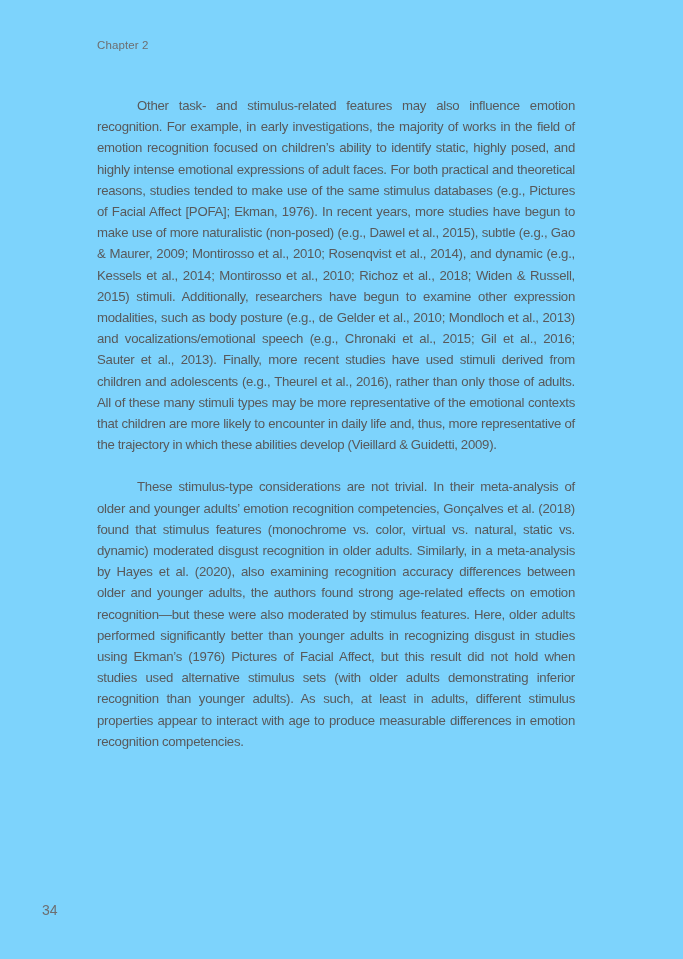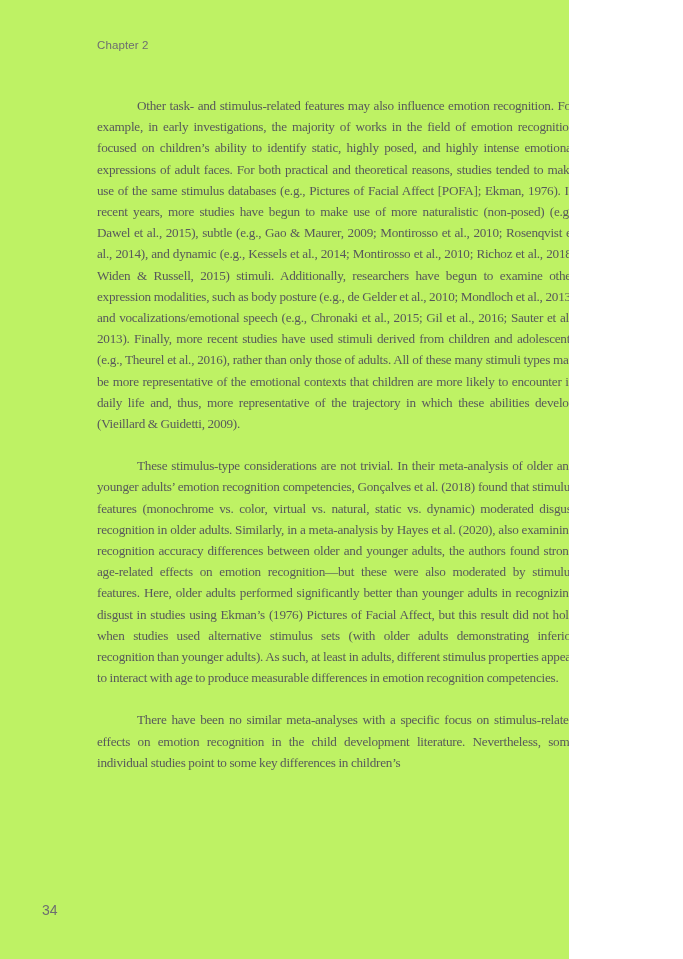--- a/index.html
+++ b/index.html
@@ -2,23 +2,23 @@
 <html><head>
 <meta charset="utf-8">
 <style>
   html, body {
     margin: 0;
     padding: 0;
     background: #ffffff;
   }
   .page {
     position: relative;
-    width: 569px;
+    width: 683px;
     height: 959px;
-    background: #bef264;
+    background: #7dd3fc;
     overflow: hidden;
     font-family: "Liberation Sans", sans-serif;
   }
   .chapter-header {
     position: absolute;
     left: 97px;
     top: 39px;
     font-size: 11.5px;
     color: #6d6e70;
     letter-spacing: 0.1px;
@@ -31,21 +31,20 @@
     color: #58595b;
     font-size: 13.2px;
     line-height: 21.2px;
     letter-spacing: -0.25px;
     word-spacing: -0.3px;
     text-align: justify;
   }
   .text-block p {
     margin: 0 8px 21px 0;
     text-indent: 40px;
-    font-family: Liberation Serif, serif;
   }
   .text-block p:last-child {
     margin-bottom: 0;
   }
   .page-number {
     position: absolute;
     left: 42px;
     top: 902px;
     font-size: 14px;
     color: #6d6e70;
@@ -54,18 +53,17 @@
 </head>
 <body>
 
 <div class="page">
 
   <div class="chapter-header">Chapter 2</div>
 
   <div class="text-block">
     <p>Other task- and stimulus-related features may also influence emotion recognition. For example, in early investigations, the majority of works in the field of emotion recognition focused on children’s ability to identify static, highly posed, and highly intense emotional expressions of adult faces. For both practical and theoretical reasons, studies tended to make use of the same stimulus databases (e.g., Pictures of Facial Affect [POFA]; Ekman, 1976). In recent years, more studies have begun to make use of more naturalistic (non-posed) (e.g., Dawel et al., 2015), subtle (e.g., Gao &amp; Maurer, 2009; Montirosso et al., 2010; Rosenqvist et al., 2014), and dynamic (e.g., Kessels et al., 2014; Montirosso et al., 2010; Richoz et al., 2018; Widen &amp; Russell, 2015) stimuli. Additionally, researchers have begun to examine other expression modalities, such as body posture (e.g., de Gelder et al., 2010; Mondloch et al., 2013) and vocalizations/emotional speech (e.g., Chronaki et al., 2015; Gil et al., 2016; Sauter et al., 2013). Finally, more recent studies have used stimuli derived from children and adolescents (e.g., Theurel et al., 2016), rather than only those of adults. All of these many stimuli types may be more representative of the emotional contexts that children are more likely to encounter in daily life and, thus, more representative of the trajectory in which these abilities develop (Vieillard &amp; Guidetti, 2009).</p>
     <p>These stimulus-type considerations are not trivial. In their meta-analysis of older and younger adults’ emotion recognition competencies, Gonçalves et al. (2018) found that stimulus features (monochrome vs. color, virtual vs. natural, static vs. dynamic) moderated disgust recognition in older adults. Similarly, in a meta-analysis by Hayes et al. (2020), also examining recognition accuracy differences between older and younger adults, the authors found strong age-related effects on emotion recognition—but these were also moderated by stimulus features. Here, older adults performed significantly better than younger adults in recognizing disgust in studies using Ekman’s (1976) Pictures of Facial Affect, but this result did not hold when studies used alternative stimulus sets (with older adults demonstrating inferior recognition than younger adults). As such, at least in adults, different stimulus properties appear to interact with age to produce measurable differences in emotion recognition competencies.</p>
-    <p>There have been no similar meta-analyses with a specific focus on stimulus-related effects on emotion recognition in the child development literature. Nevertheless, some individual studies point to some key differences in children’s</p>
   </div>
 
   <div class="page-number">34</div>
 
 </div>
 
 </body></html>

